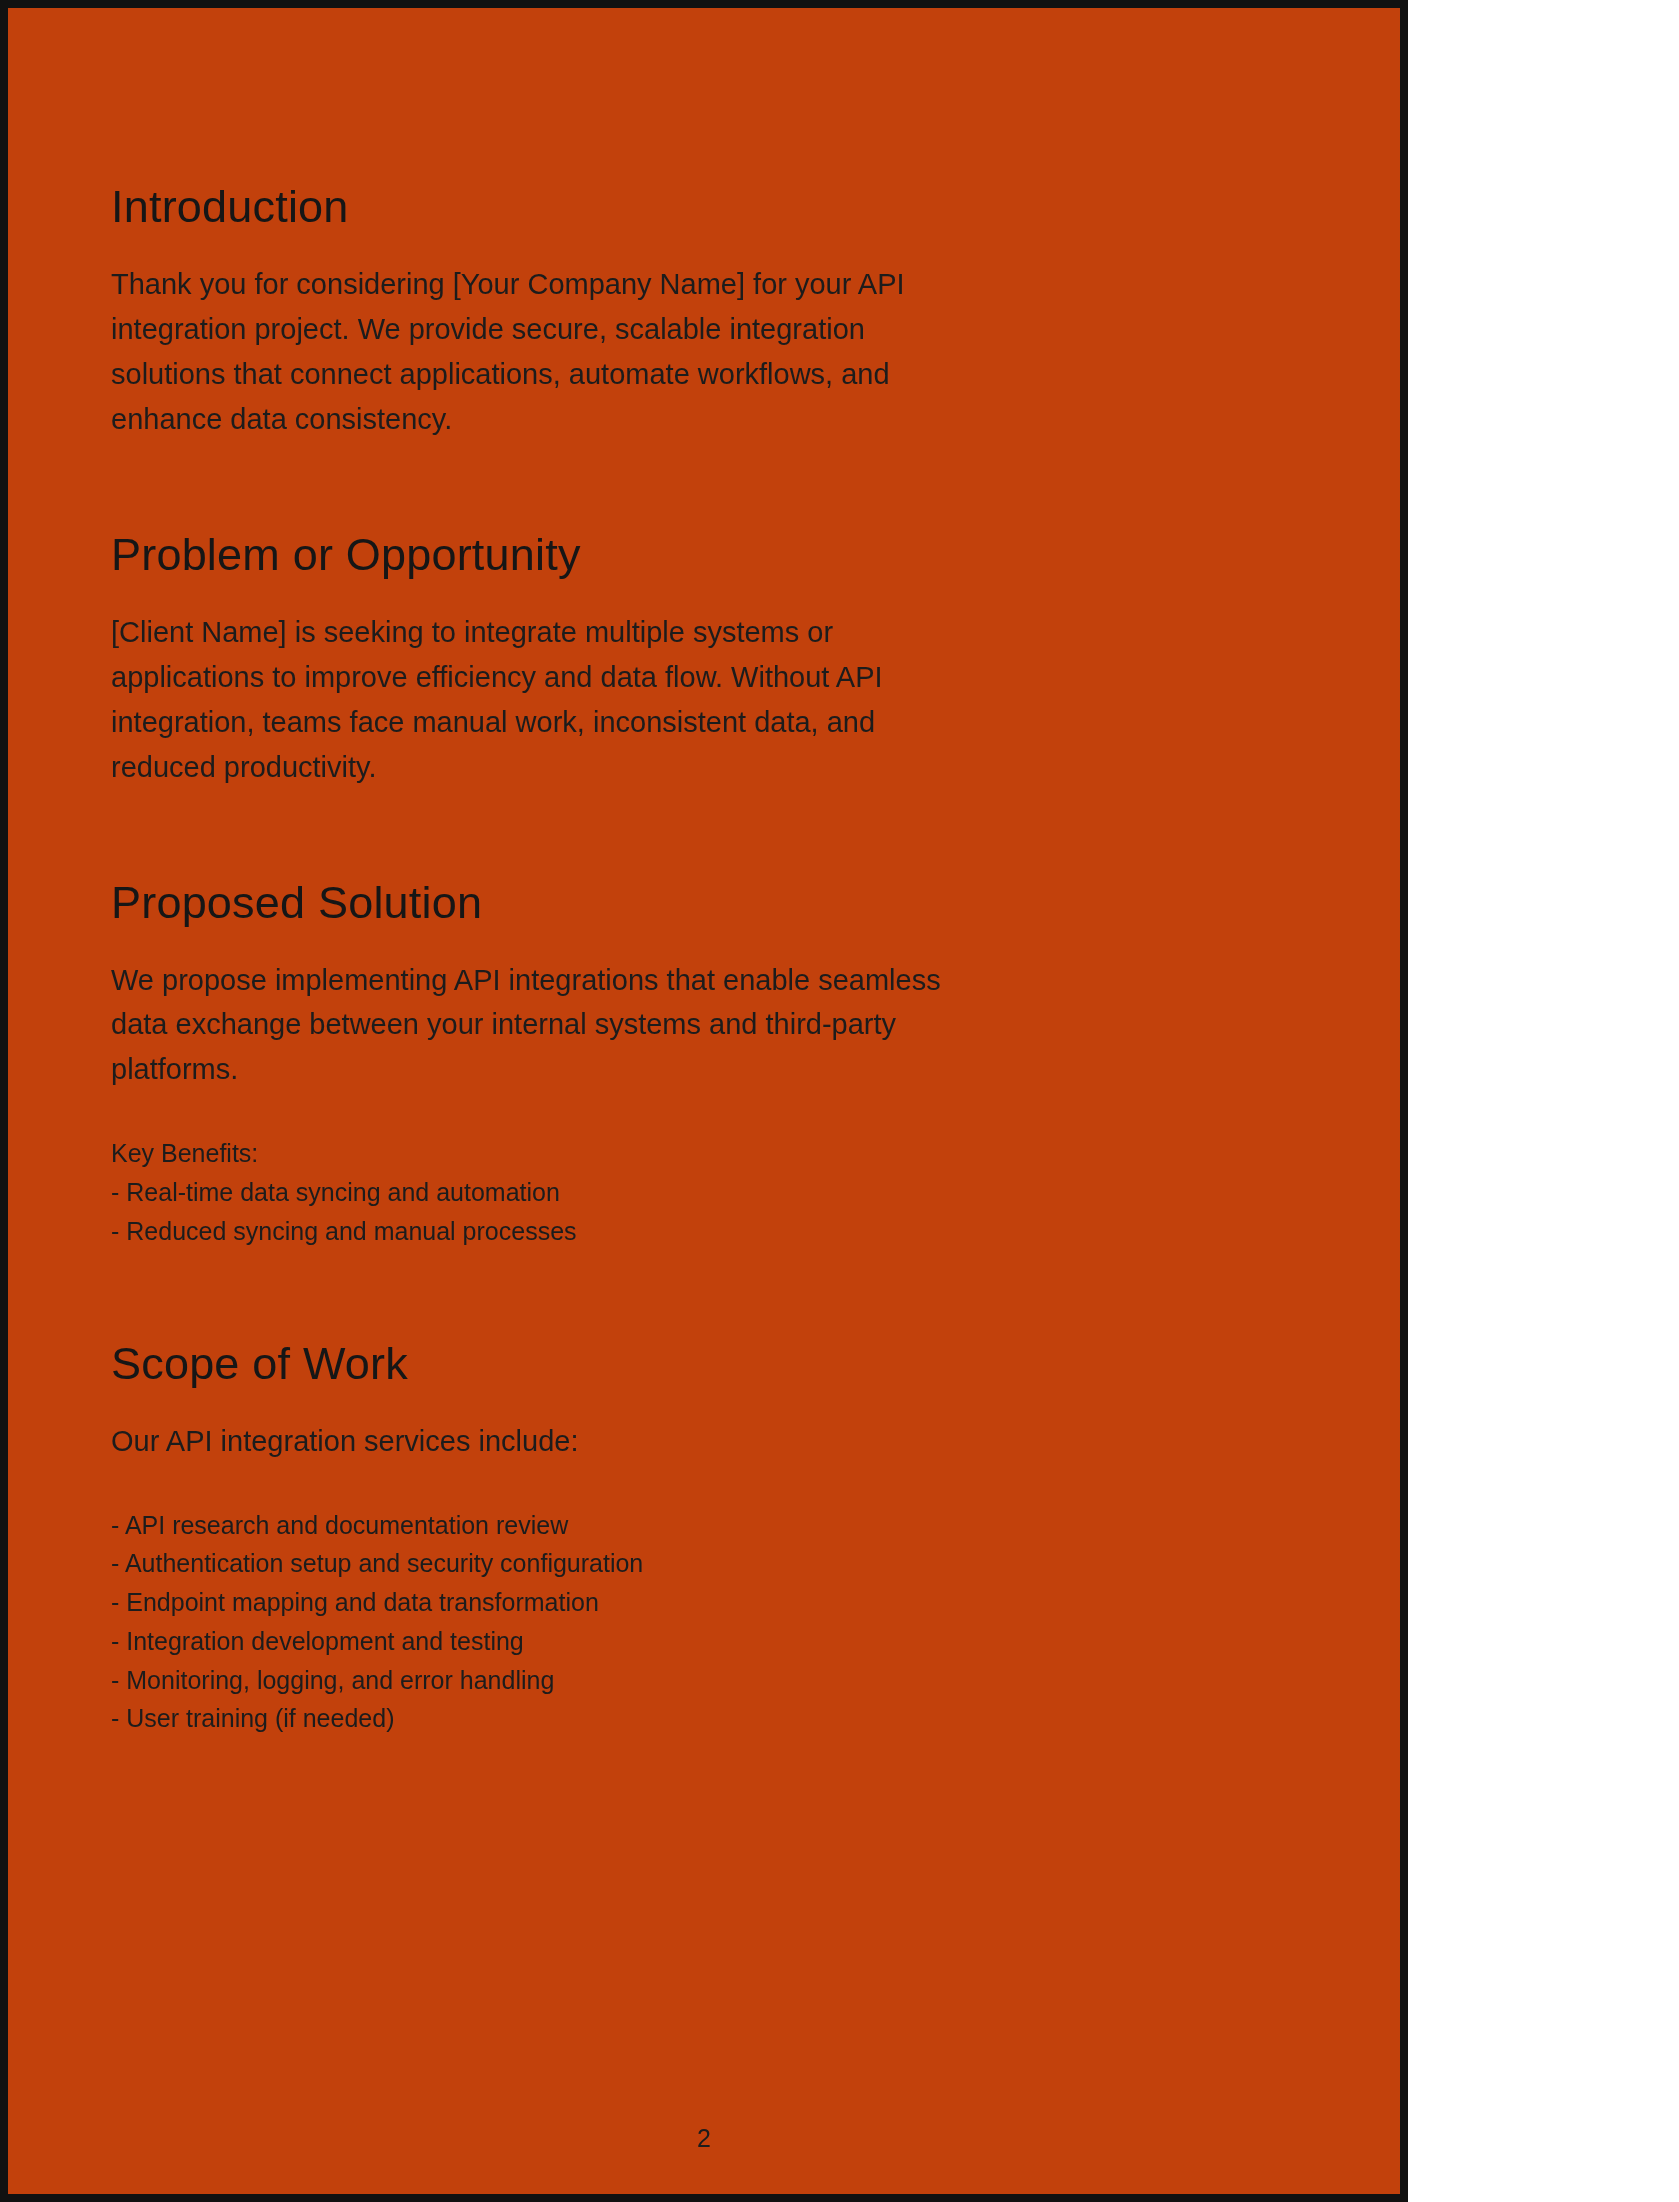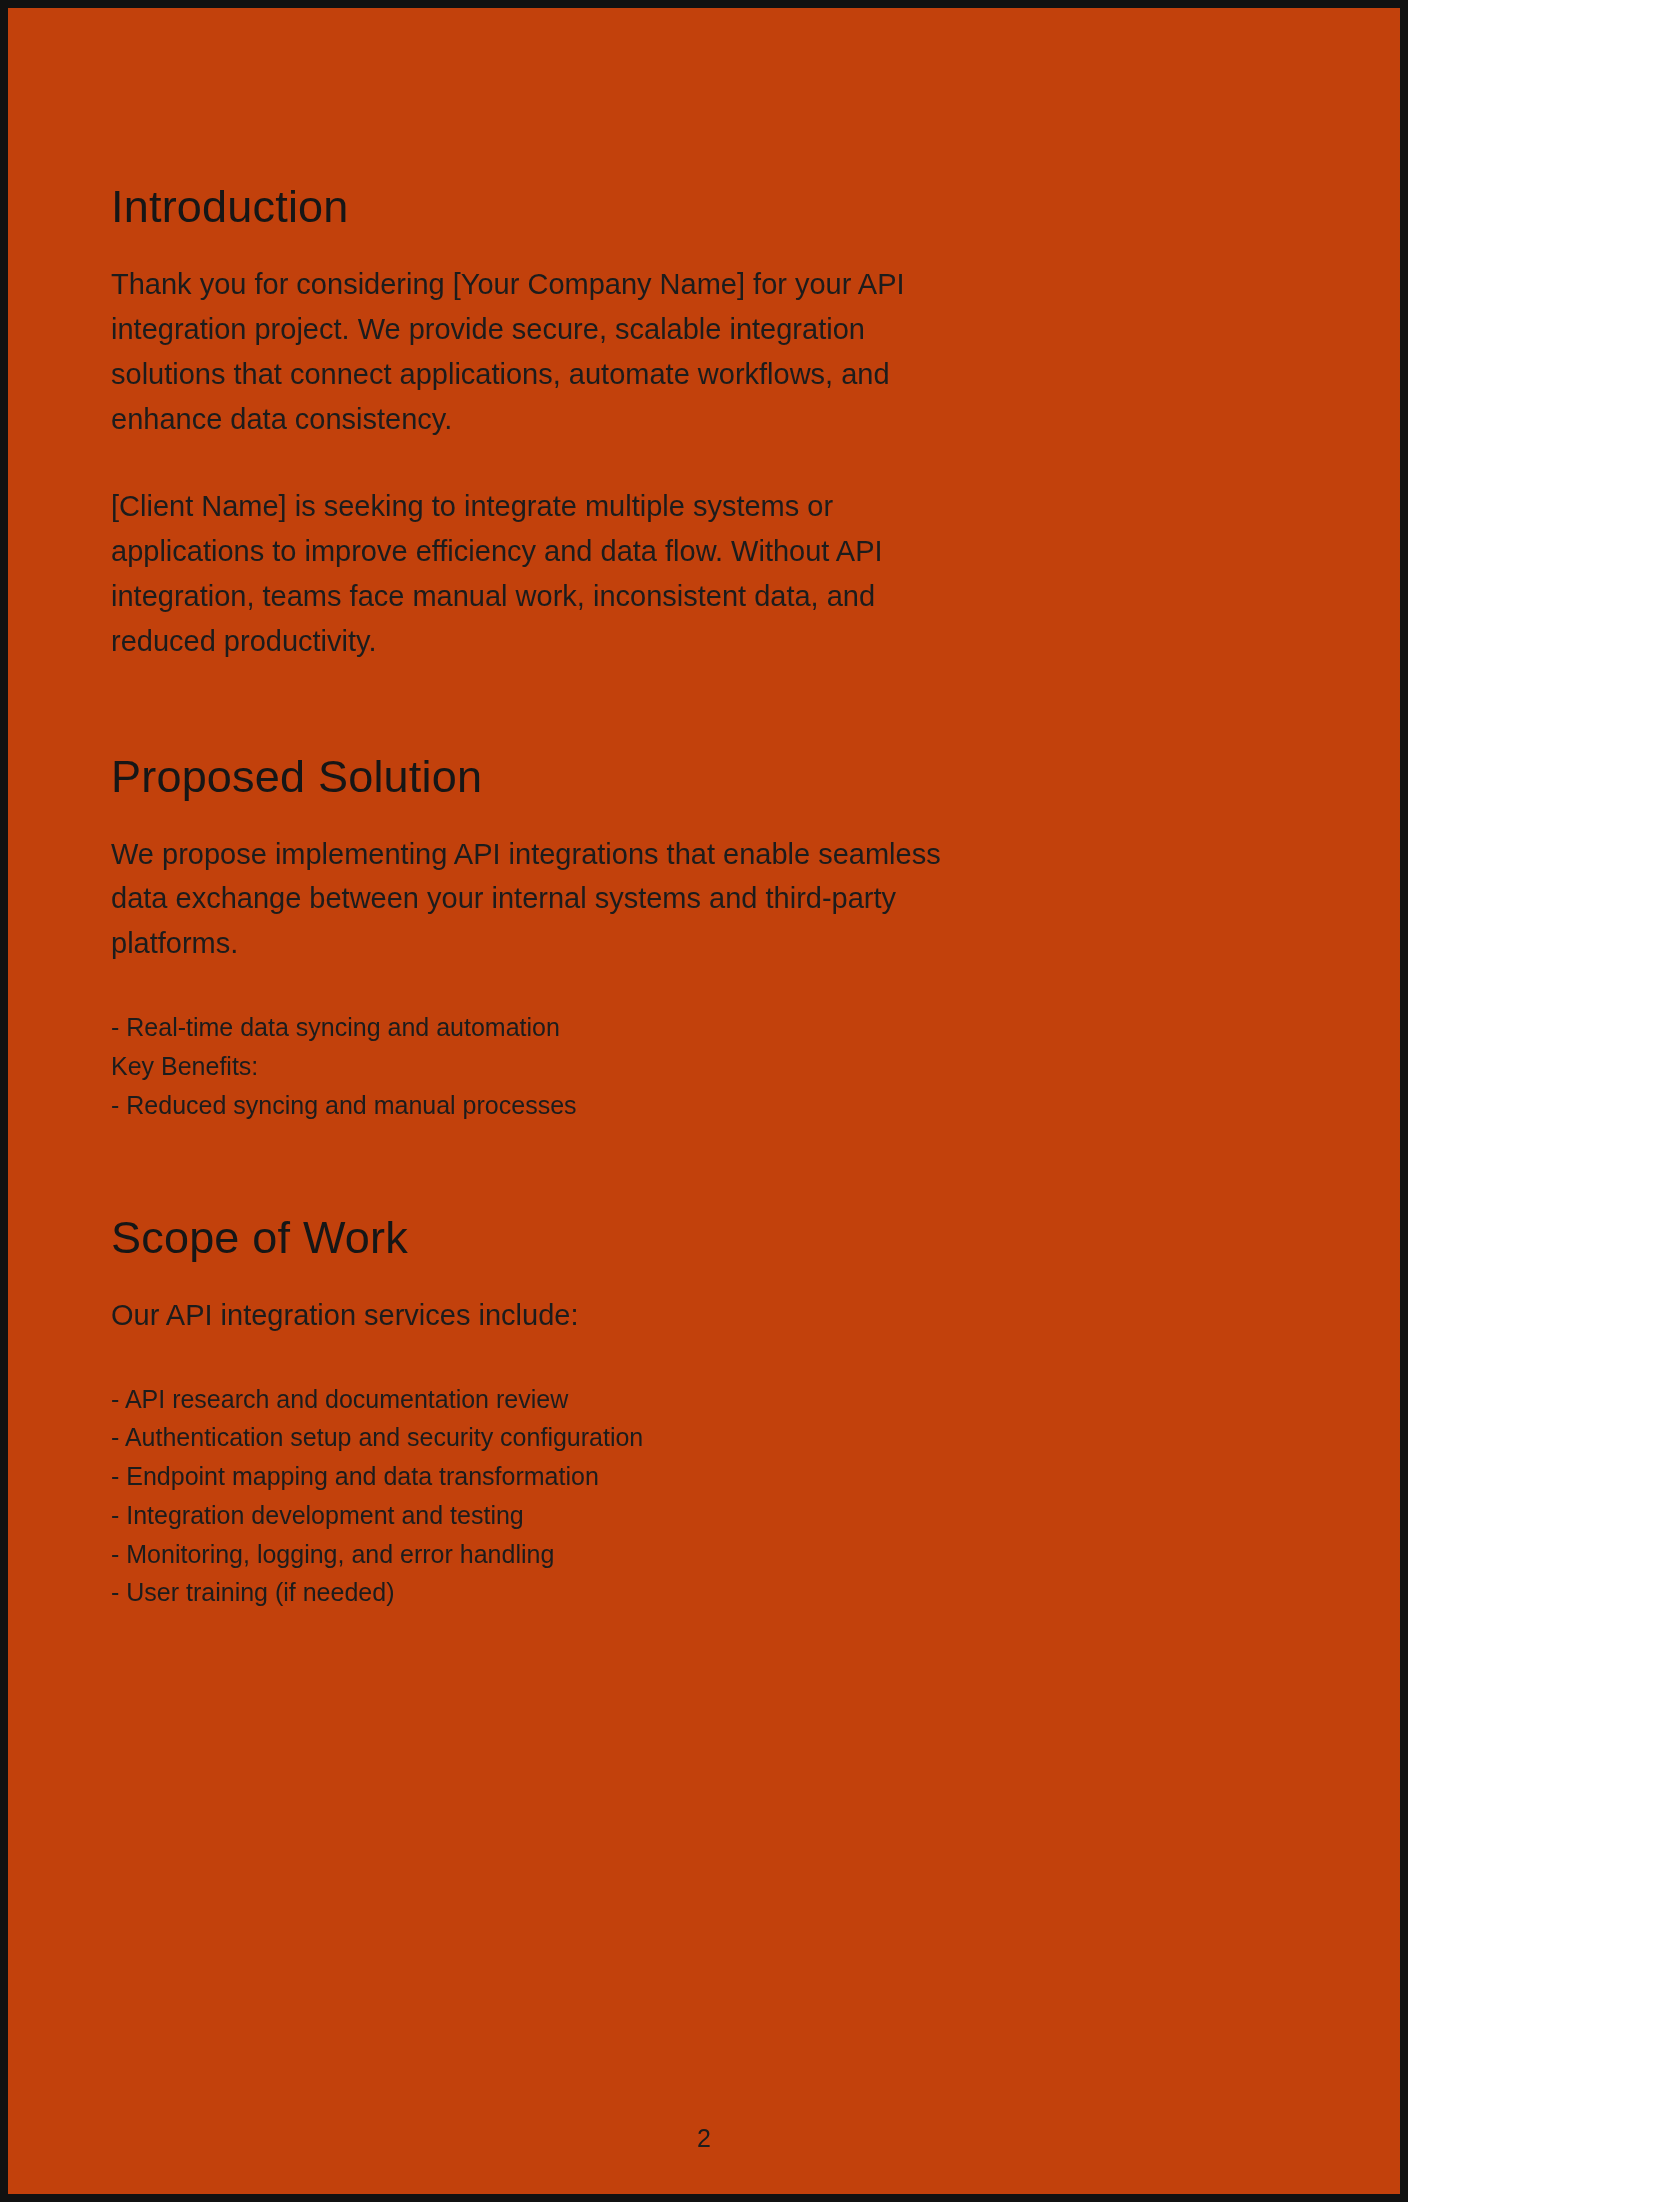--- a/index.html
+++ b/index.html
@@ -62,27 +62,28 @@
 </style>
 </head>
 <body>
 
 <div class="page">
   <div class="content">
 
     <h1 class="section-heading">Introduction</h1>
     <p class="body-para">Thank you for considering [Your Company Name] for your API integration project. We provide secure, scalable integration solutions that connect applications, automate workflows, and enhance data consistency.</p>
 
+    <h1 class="section-heading">Problem or Opportunity</h1>
     <p class="body-para">[Client Name] is seeking to integrate multiple systems or applications to improve efficiency and data flow. Without API integration, teams face manual work, inconsistent data, and reduced productivity.</p>
 
     <h1 class="section-heading">Proposed Solution</h1>
     <p class="body-para">We propose implementing API integrations that enable seamless data exchange between your internal systems and third-party platforms.</p>
     <div class="line-group">
+      <div class="line">Key Benefits:</div>
       <div class="line">- Real-time data syncing and automation</div>
-      <div class="line">Key Benefits:</div>
       <div class="line">- Reduced syncing and manual processes</div>
     </div>
 
     <h1 class="section-heading">Scope of Work</h1>
     <p class="body-para">Our API integration services include:</p>
     <div class="line-group">
       <div class="line">- API research and documentation review</div>
       <div class="line">- Authentication setup and security configuration</div>
       <div class="line">- Endpoint mapping and data transformation</div>
       <div class="line">- Integration development and testing</div>

